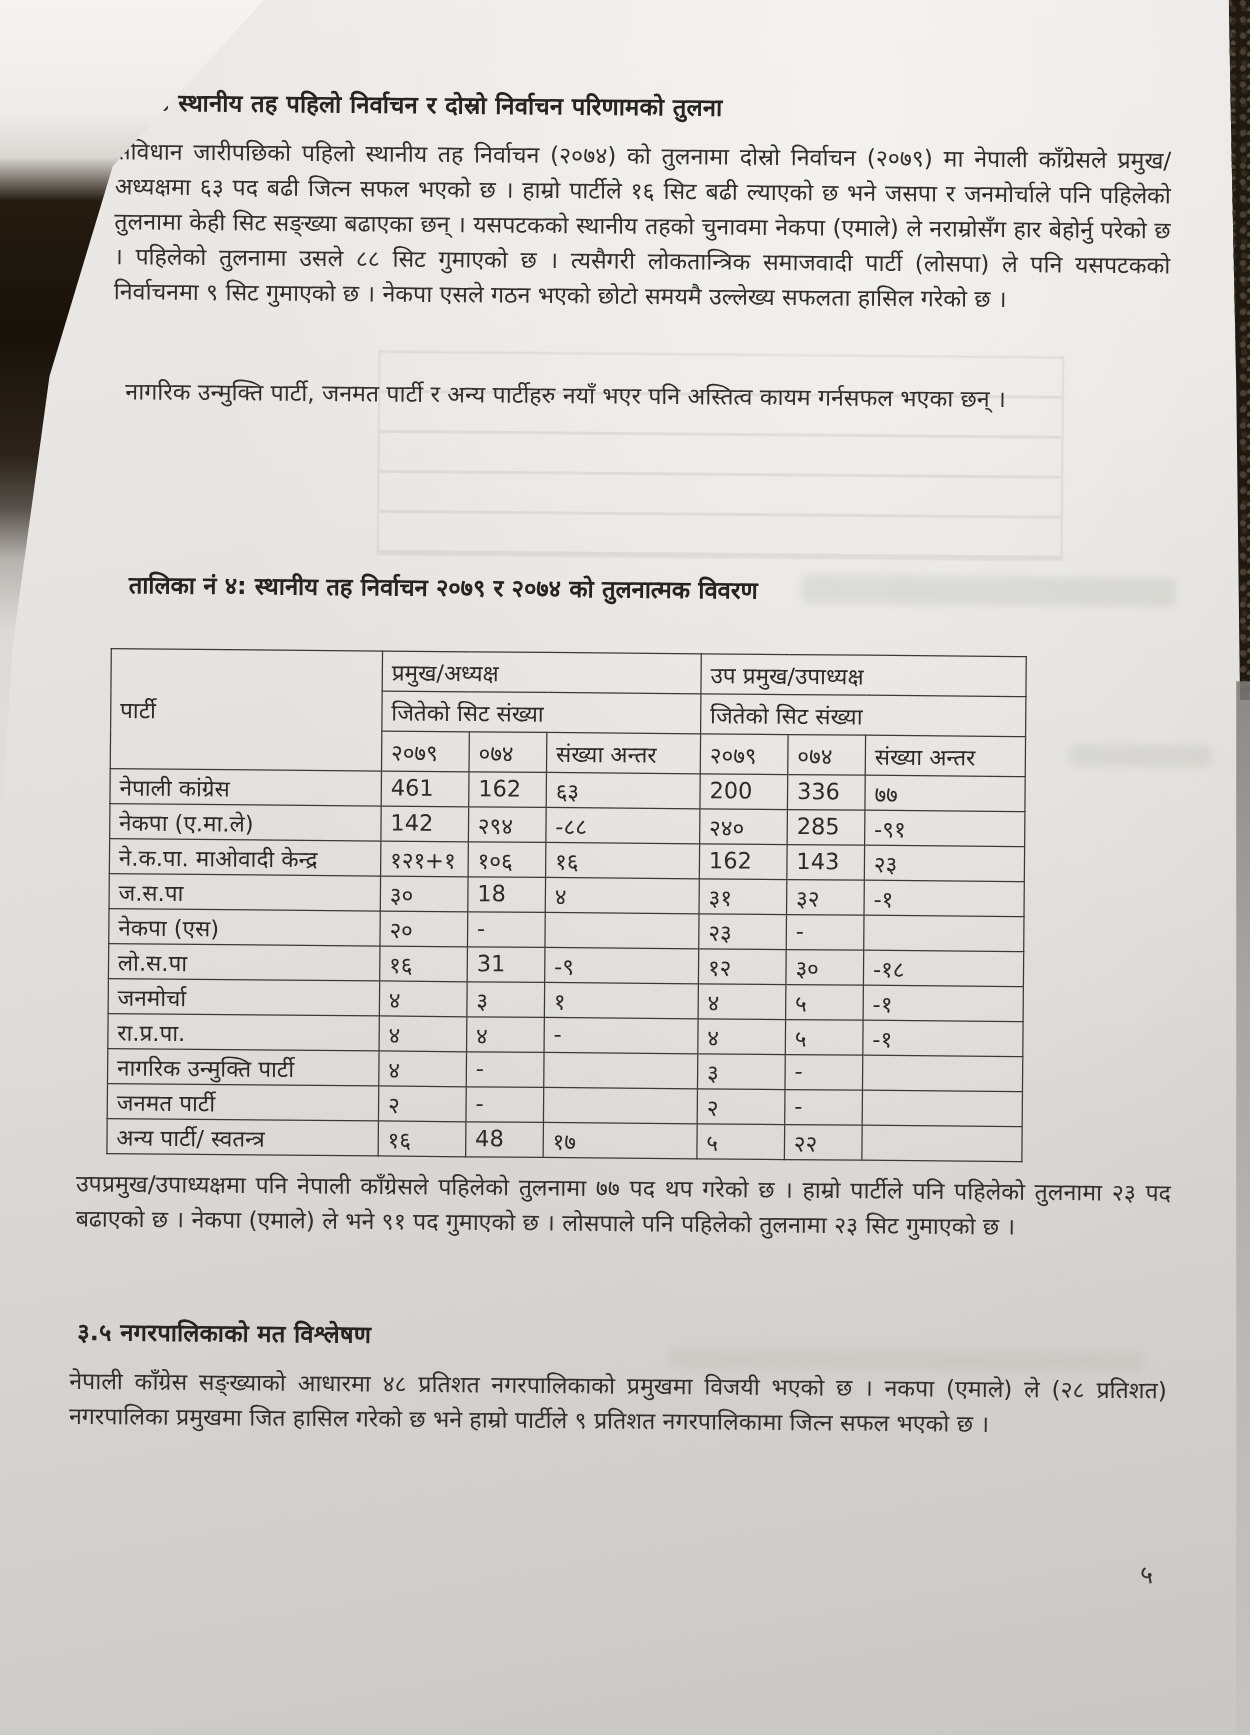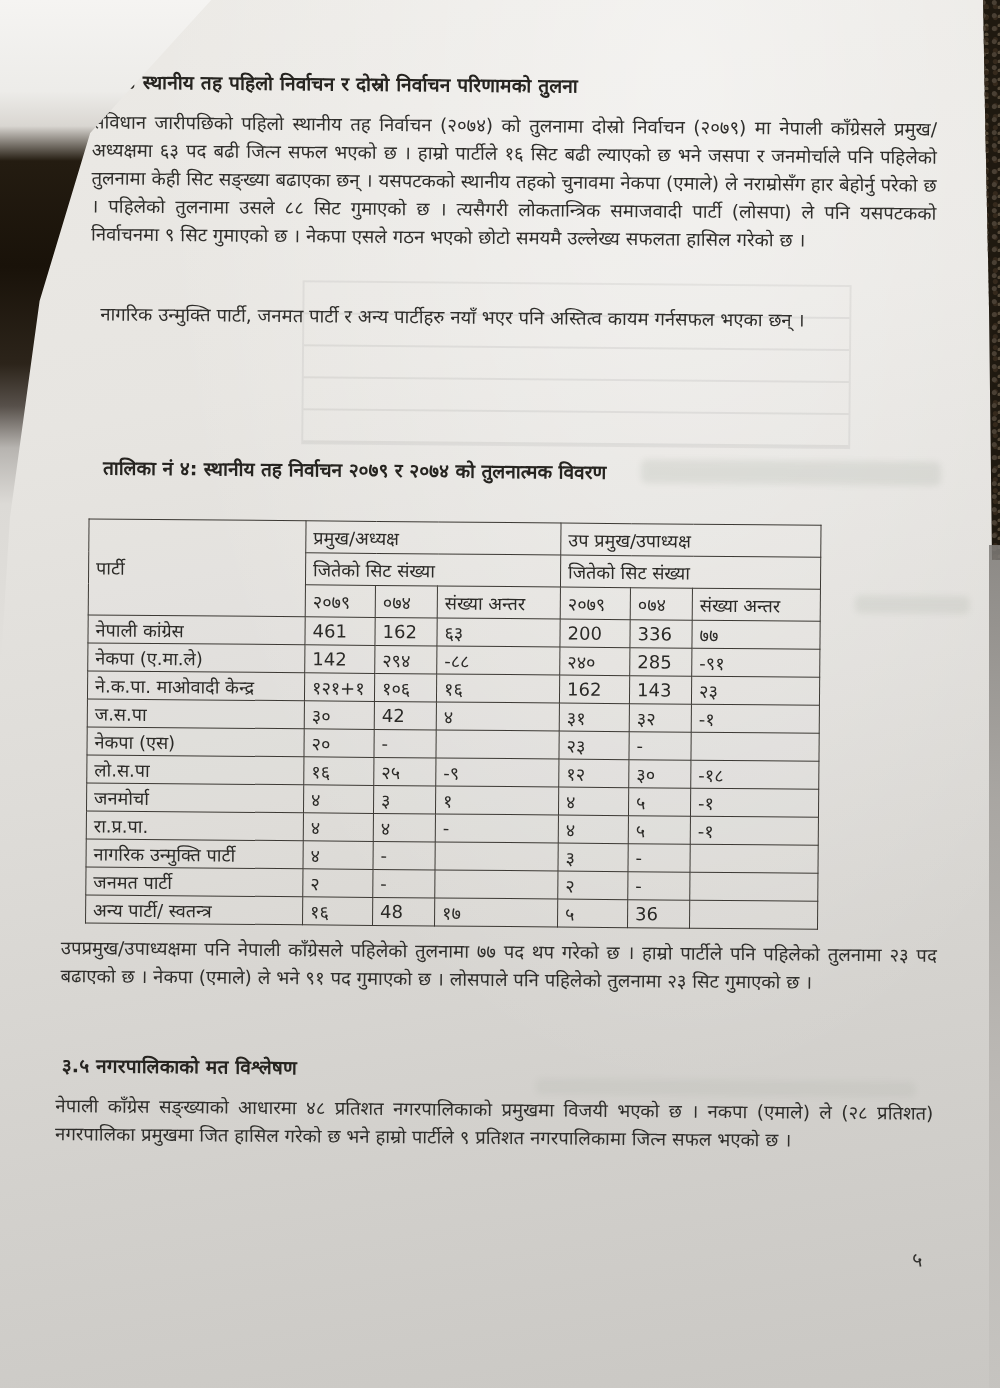--- a/index.html
+++ b/index.html
@@ -144,39 +144,39 @@
             <td>१२१+१</td>
             <td>१०६</td>
             <td>१६</td>
             <td>162</td>
             <td>143</td>
             <td>२३</td>
           </tr>
           <tr>
             <td>ज.स.पा</td>
             <td>३०</td>
-            <td>42</td>
+            <td>18</td>
             <td>४</td>
             <td>३१</td>
             <td>३२</td>
             <td>-१</td>
           </tr>
           <tr>
             <td>नेकपा (एस)</td>
             <td>२०</td>
             <td>-</td>
             <td></td>
             <td>२३</td>
             <td>-</td>
             <td></td>
           </tr>
           <tr>
             <td>लो.स.पा</td>
             <td>१६</td>
-            <td>२५</td>
+            <td>31</td>
             <td>-९</td>
             <td>१२</td>
             <td>३०</td>
             <td>-१८</td>
           </tr>
           <tr>
             <td>जनमोर्चा</td>
             <td>४</td>
             <td>३</td>
             <td>१</td>
@@ -210,21 +210,21 @@
             <td>२</td>
             <td>-</td>
             <td></td>
           </tr>
           <tr>
             <td>अन्य पार्टी/ स्वतन्त्र</td>
             <td>१६</td>
             <td>48</td>
             <td>१७</td>
             <td>५</td>
-            <td>36</td>
+            <td>२२</td>
             <td></td>
           </tr>
         </tbody>
     </table>
 
     <p class="para" style="left:64px;top:938px;width:876px;margin:0;">उपप्रमुख/उपाध्यक्षमा पनि नेपाली काँग्रेसले पहिलेको तुलनामा ७७ पद थप गरेको छ । हाम्रो पार्टीले पनि पहिलेको तुलनामा २३ पद बढाएको छ । नेकपा (एमाले) ले भने ९१ पद गुमाएको छ । लोसपाले पनि पहिलेको तुलनामा २३ सिट गुमाएको छ ।</p>
 
     <div class="h-section" style="left:66px;top:1056px;width:600px;">३.५ नगरपालिकाको मत विश्लेषण</div>
 
     <p class="para" style="left:60px;top:1096px;width:878px;margin:0;">नेपाली काँग्रेस सङ्ख्याको आधारमा ४८ प्रतिशत नगरपालिकाको प्रमुखमा विजयी भएको छ । नकपा (एमाले) ले (२८ प्रतिशत) नगरपालिका प्रमुखमा जित हासिल गरेको छ भने  हाम्रो पार्टीले ९ प्रतिशत नगरपालिकामा जित्न सफल भएको छ ।</p>

